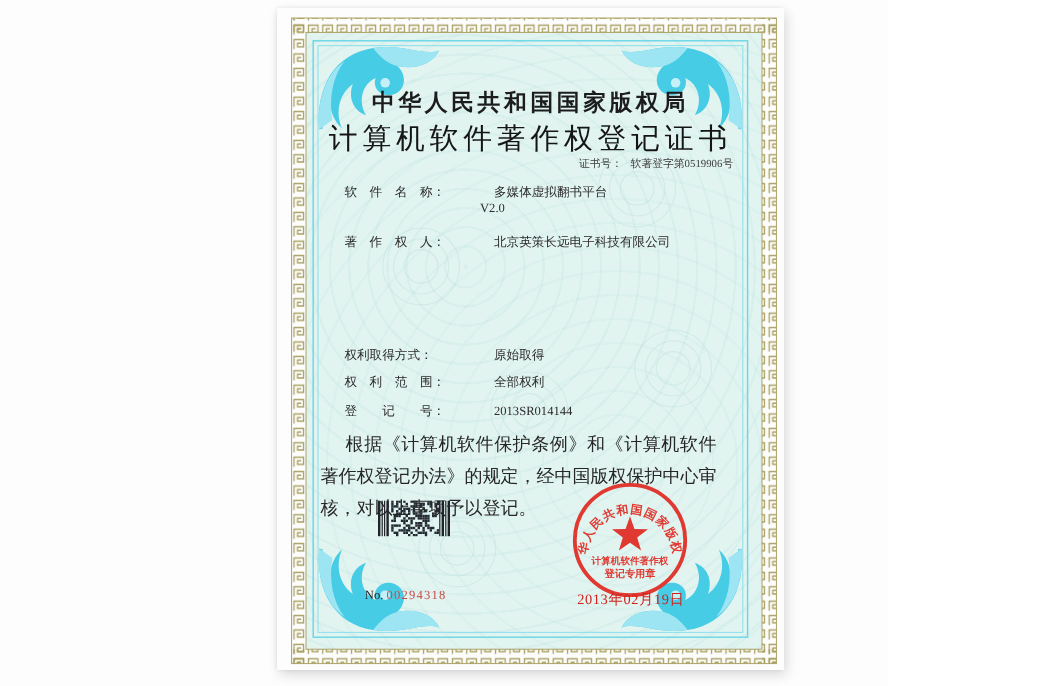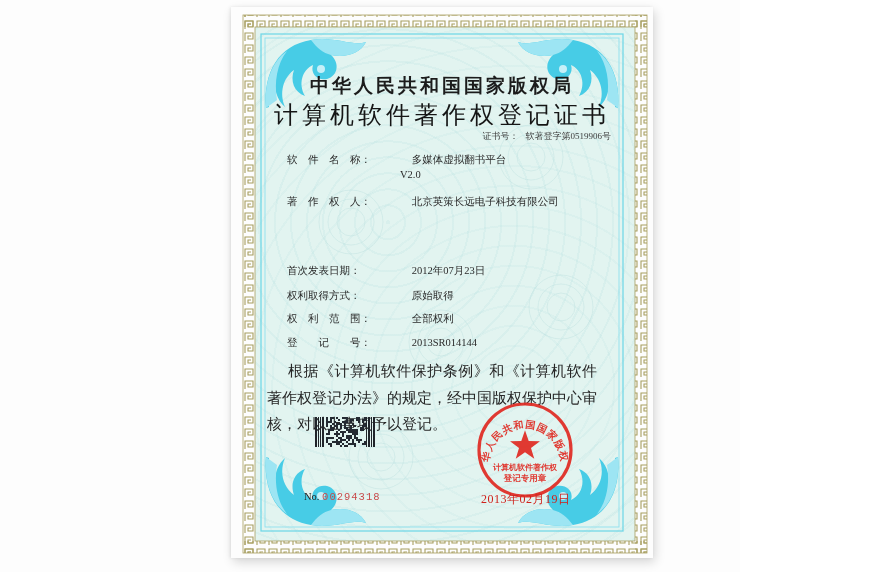--- a/index.html
+++ b/index.html
@@ -22,21 +22,21 @@
   .cert-no .lbl{margin-right:7px;}
   .fields{position:absolute;left:0;top:0;width:100%;height:100%;z-index:3;}
   .row{position:absolute;left:56px;font-size:10.5px;color:#2b2b2b;white-space:nowrap;}
   .flabel{display:inline-block;width:75px;}
   .fvalue{display:inline-block;padding-left:47px;}
   .value2{position:absolute;left:146px;top:162px;font-size:10.5px;color:#2b2b2b;z-index:3;margin-left:23px;}
   .statement{position:absolute;left:36px;top:351px;width:330px;z-index:3;margin:0;
     font-size:15px;line-height:26.5px;color:#262626;text-align:justify;text-indent:21px;}
   svg.barcode{position:absolute;left:84px;top:410px;z-index:3;}
   .serial{position:absolute;left:73px;top:484px;z-index:3;font-size:10.5px;color:#222;}
-  .serial .serial-number{font-family:Liberation Mono, monospace;color:#c84a4a;letter-spacing:1px;}
+  .serial .serial-number{font-family:Liberation Serif, serif;color:#c84a4a;letter-spacing:1px;}
   svg.stamp{position:absolute;left:229px;top:378px;z-index:4;}
   .stamp-date{position:absolute;left:250px;top:484px;z-index:5;font-size:12px;font-weight:normal;
     color:#cf221c;letter-spacing:0.5px;white-space:nowrap;}
 </style>
 </head>
 <body>
 
 <div class="stage">
   <div class="certificate">
     <div class="cert-inner"></div>
@@ -101,24 +101,20 @@
 
     <div class="fields">
       <div class="row" style="top:146px">
         <span class="flabel">软　件　名　称：</span>
         <span class="fvalue">多媒体虚拟翻书平台</span>
       </div>
       <div class="value2">V2.0</div>
       <div class="row" style="top:188px">
         <span class="flabel">著　作　权　人：</span>
         <span class="fvalue">北京英策长远电子科技有限公司</span>
-      </div>
-      <div class="row" style="top:257px">
-        <span class="flabel">首次发表日期：</span>
-        <span class="fvalue">2012年07月23日</span>
       </div>
       <div class="row" style="top:282px">
         <span class="flabel">权利取得方式：</span>
         <span class="fvalue">原始取得</span>
       </div>
       <div class="row" style="top:305px">
         <span class="flabel">权　利　范　围：</span>
         <span class="fvalue">全部权利</span>
       </div>
       <div class="row" style="top:329px">

